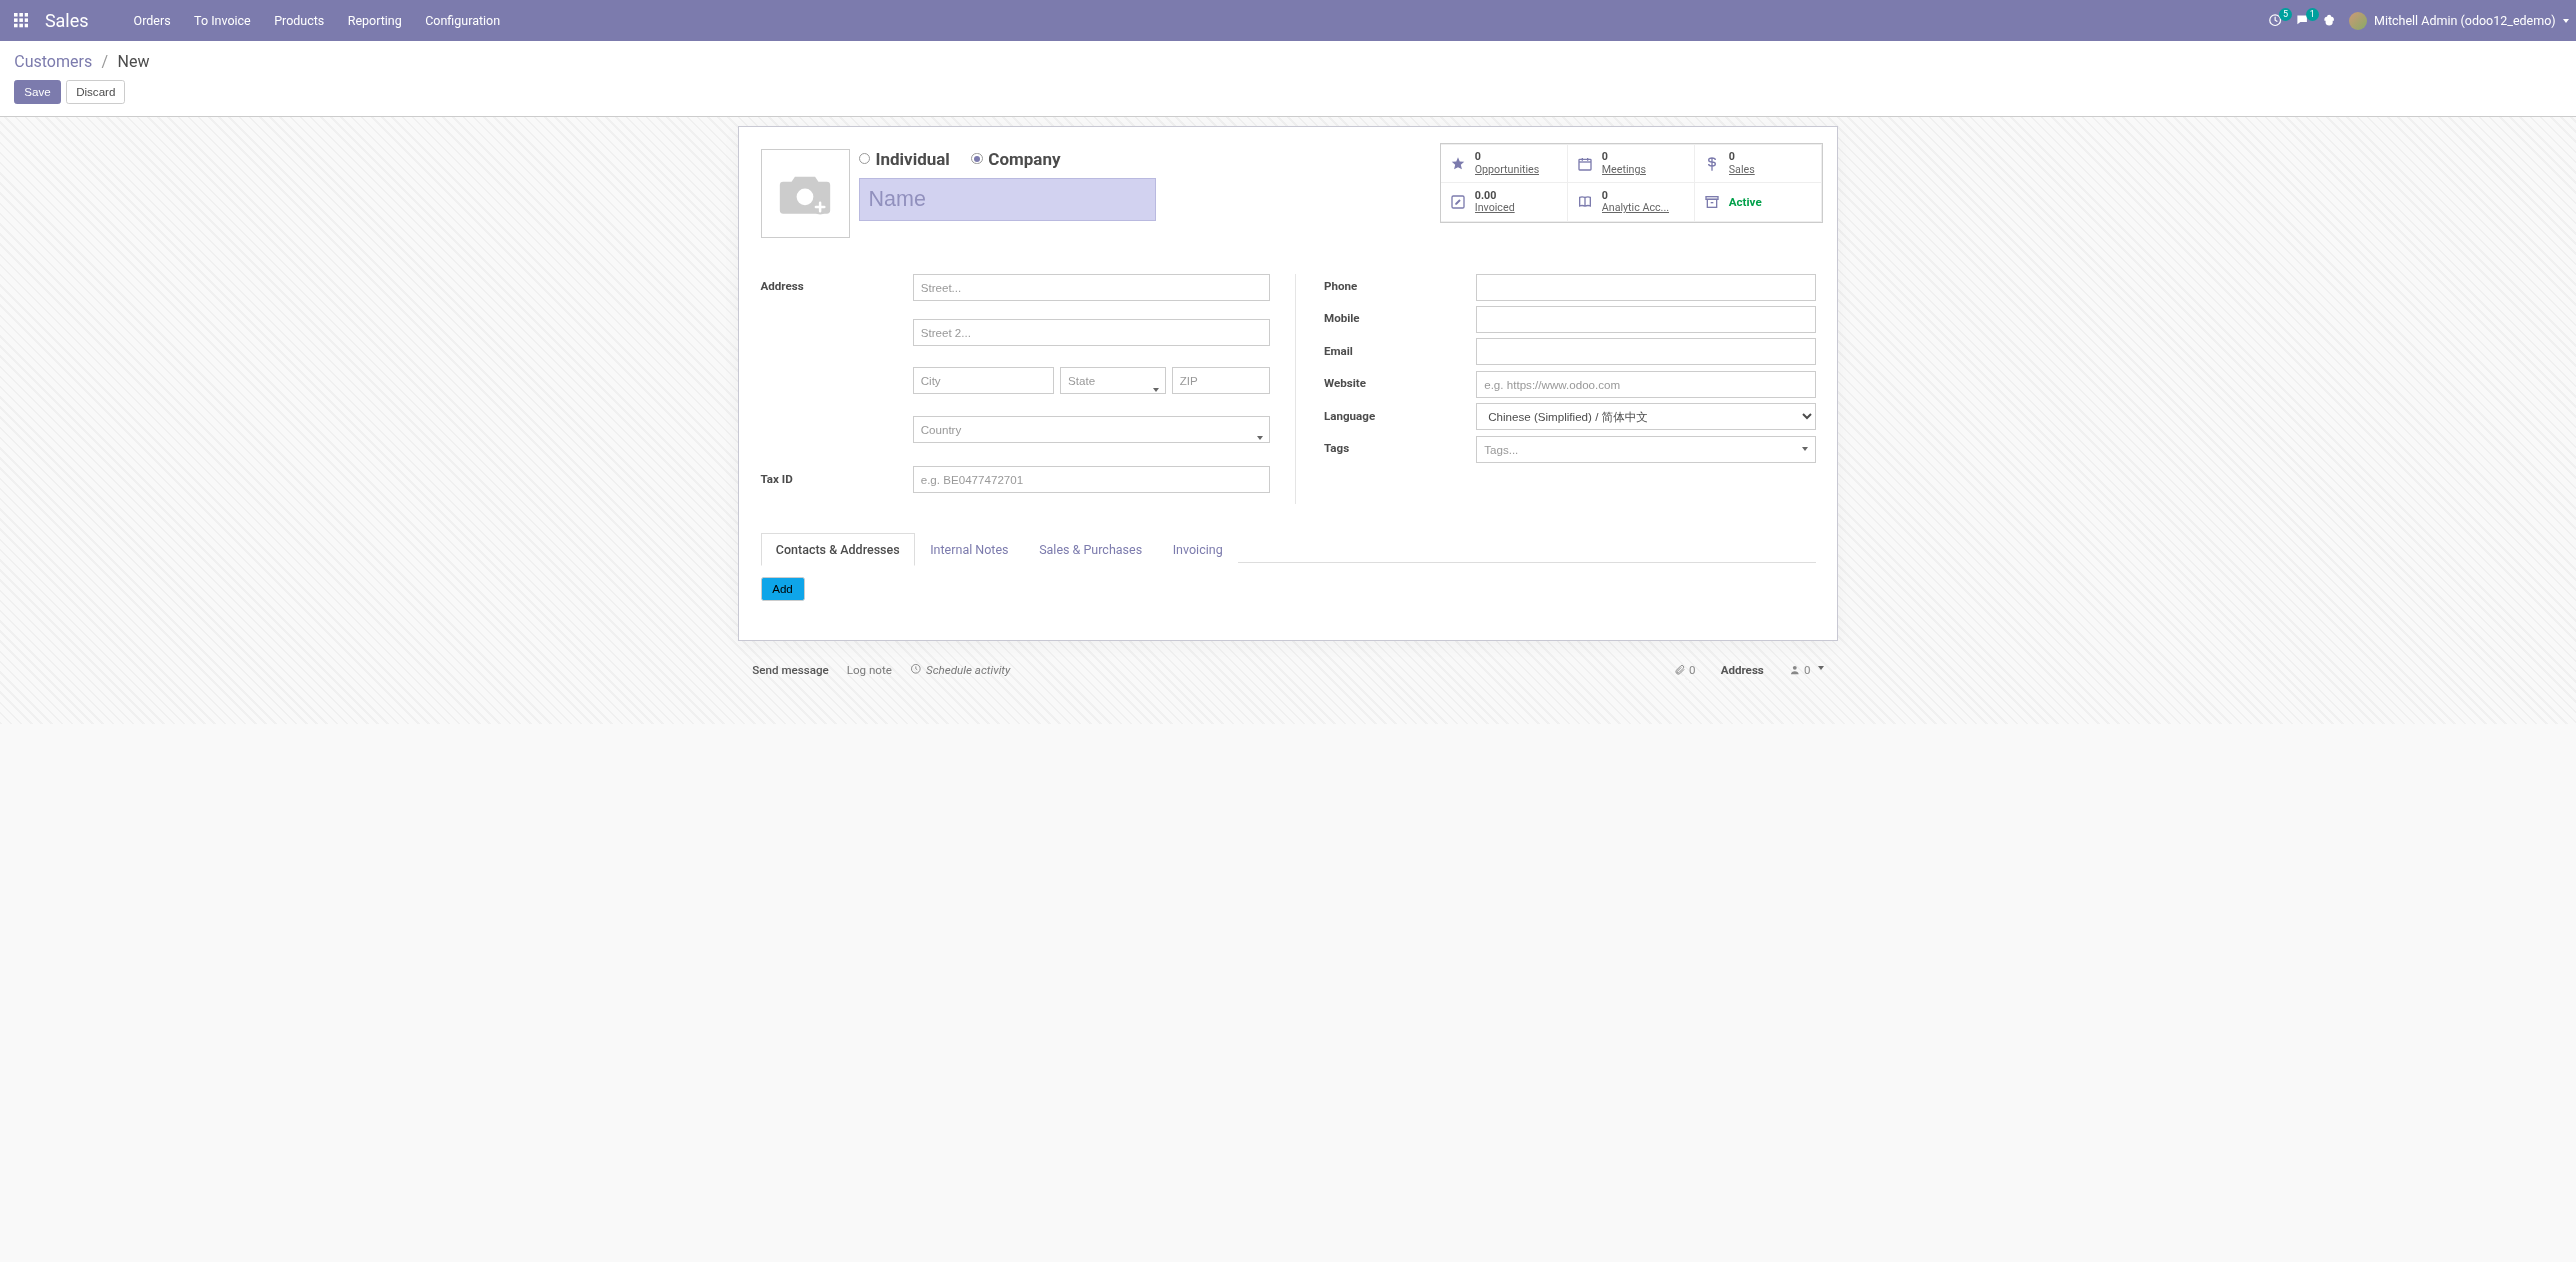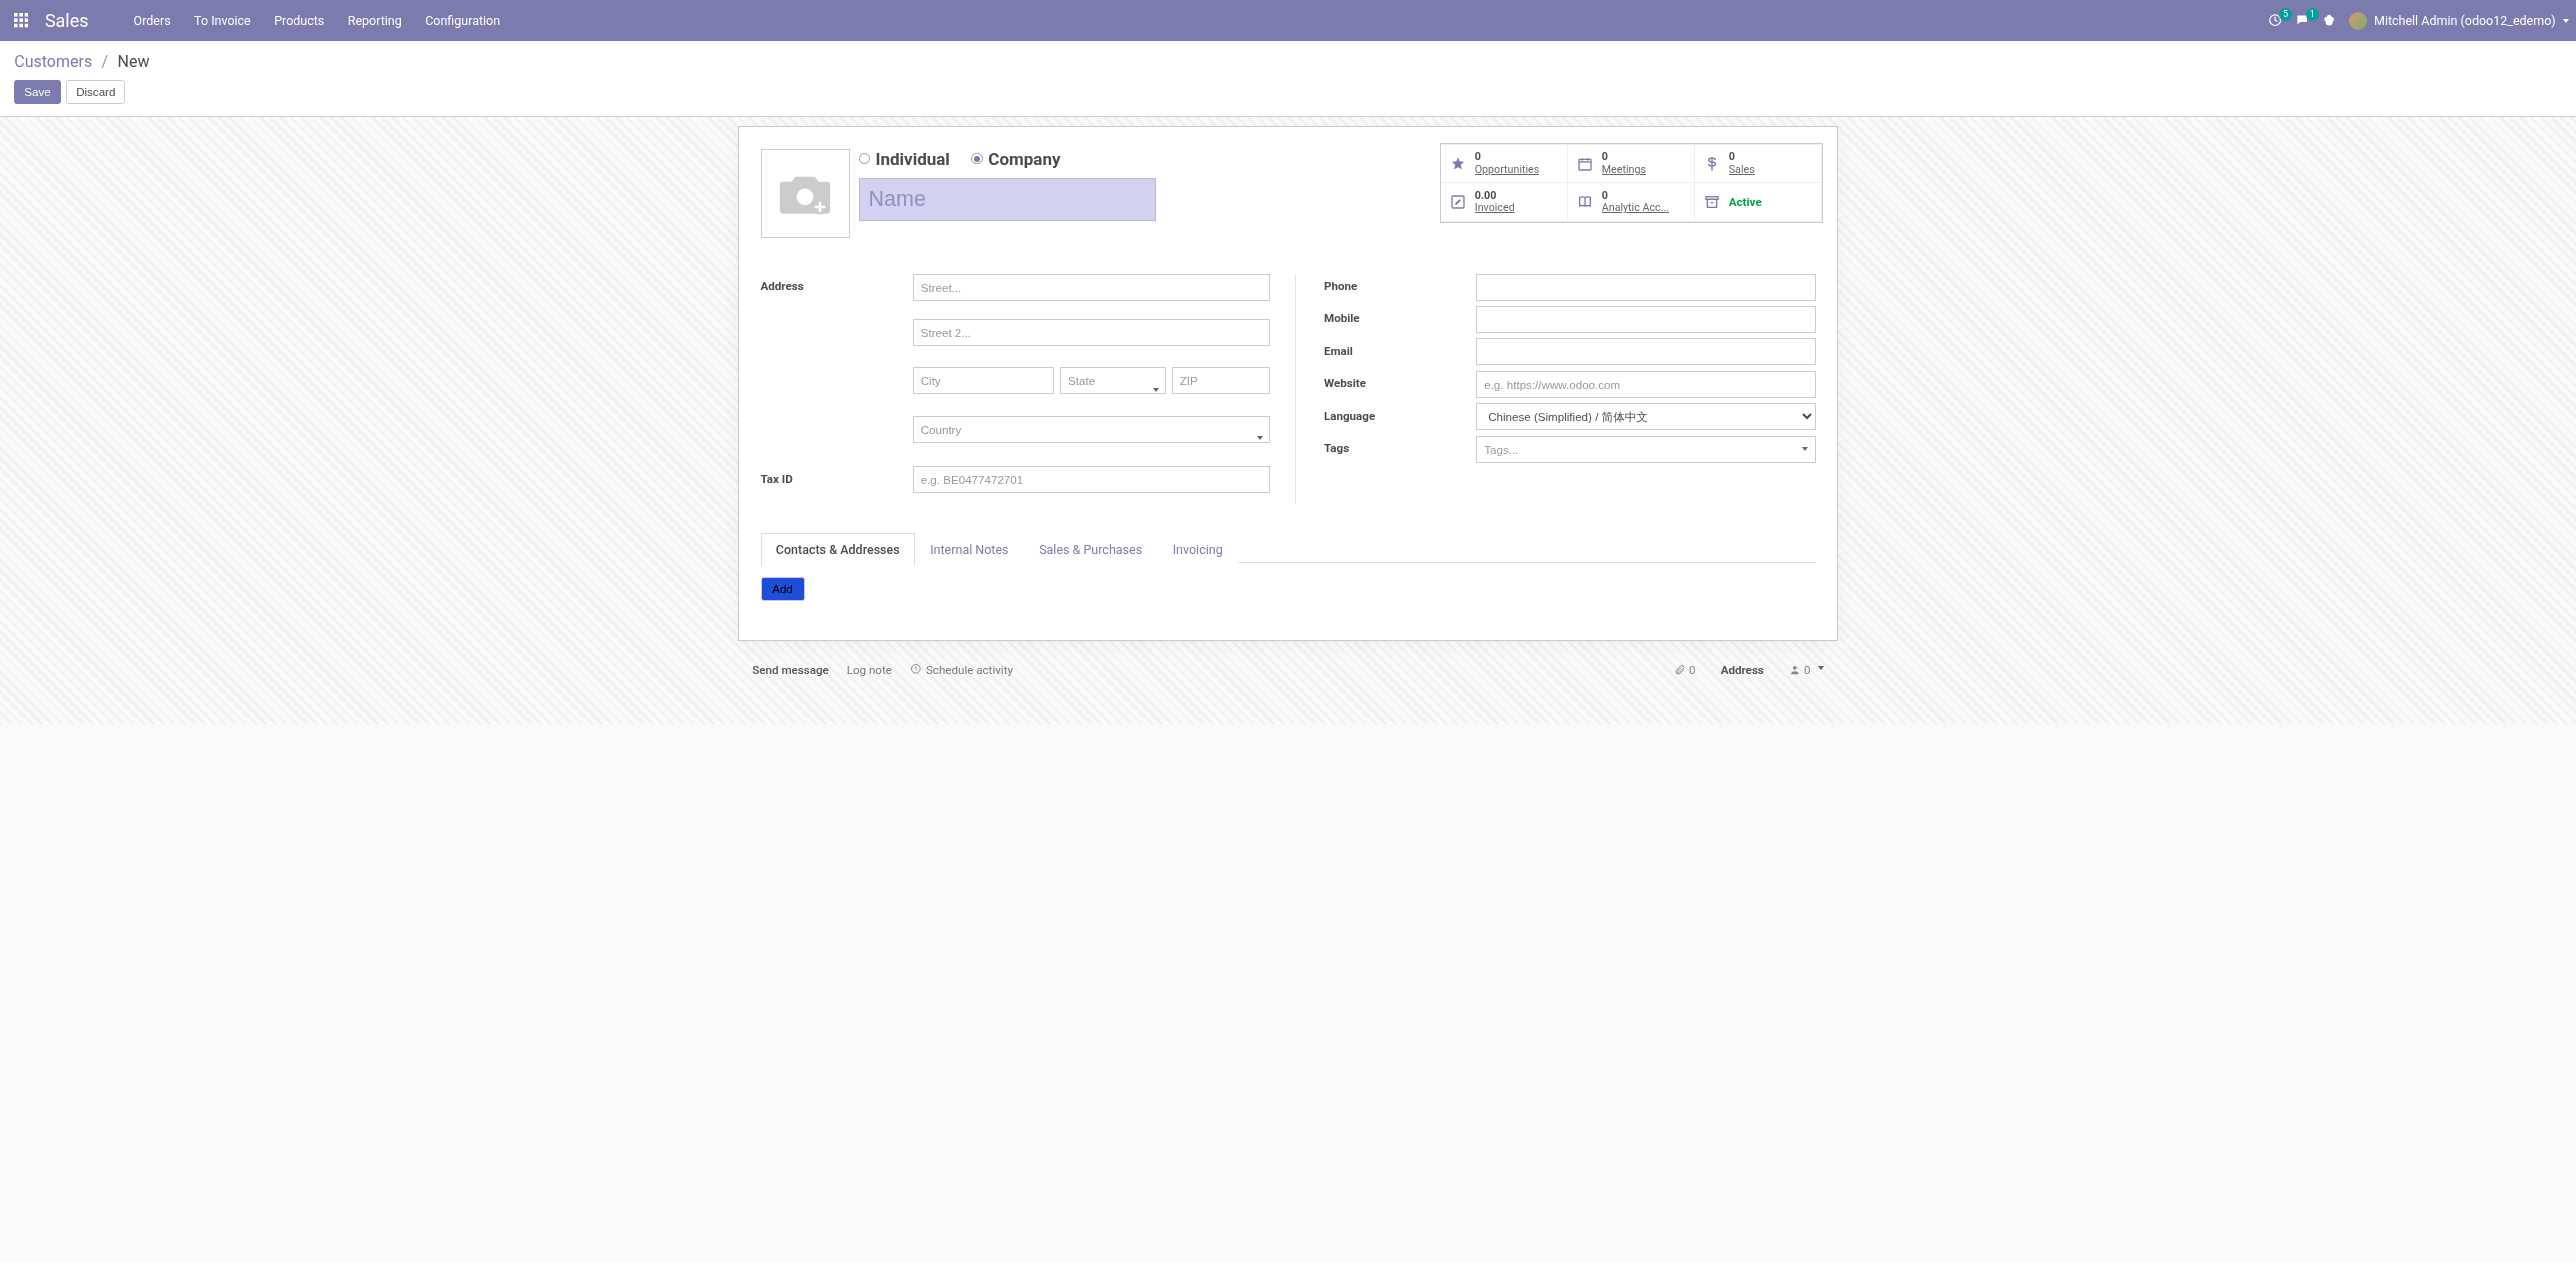--- a/index.html
+++ b/index.html
@@ -69,27 +69,27 @@
 .addr-country-wrap { position: relative; margin-top: 3.6px; }
 .combo-caret { position: absolute; right: 7.2px; top: 50%; transform: translateY(-50%); width: 0; height: 0; border-left: 3.6px solid transparent; border-right: 3.6px solid transparent; border-top: 4.5px solid #666; pointer-events:none;}
 .stacked .form-input { margin-bottom: 18px; }
 .right-sep { position: relative; }
 .right-sep::before { content:''; position:absolute; left:-10.7px; top:0; bottom:-5.4px; width:0.9px; background:#e5e5e5; }
 
 .tabs { margin-top: 30px; border-bottom: 0.9px solid #ddd; display: flex; }
 .tab { padding: 8px 14.3px; font-size: 12.5px; color: #7c7bad; cursor: pointer; border: 0.9px solid transparent; border-bottom: none; position: relative; top: 4px; background:#fff; }
 .tab.active { border-color: #ddd; color: #4c4c4c; font-weight: 500; border-bottom: 0.9px solid #fff; }
 .tab-content { padding: 14.3px 0 18px; }
-.add-btn { border: 0.9px solid #ccc; background: #1d4ed8; padding: 4.5px 10.7px; font-size: 11.6px; cursor: pointer; border-radius: 2.7px; }
+.add-btn { border: 0.9px solid #ccc; background: #0ea5e9; padding: 4.5px 10.7px; font-size: 11.6px; cursor: pointer; border-radius: 2.7px; }
 
 .chatter { max-width: 1100px; margin: 10.7px auto 0; padding: 10.7px 14.3px; display: flex; align-items: center; font-size: 11.6px; color: #7a7a7a; }
 .chatter-left { display: flex; gap: 18px; align-items: center; }
 .chatter-link { cursor: pointer; color: #7a7a7a; }
 .chatter-link.primary { color: #555; font-weight: 500; }
-.chatter-schedule { display: flex; align-items: flex-start; gap: 4.5px; }
+.chatter-schedule { display: flex; align-items: flex-start; gap: 4.5px; font-style: italic; }
 .chatter-spacer { flex: 1; }
 .chatter-right { display: flex; gap: 25px; align-items: center; color: #888; }
 .chatter-ico { display: inline-flex; align-items: center; gap: 3.6px; }
 .chatter-ico svg { width: 11.6px; height: 11.6px; fill: #888; }
 </style>
 </head>
 <body>
 
 <div class="top-nav">
   <div class="apps-icon">

